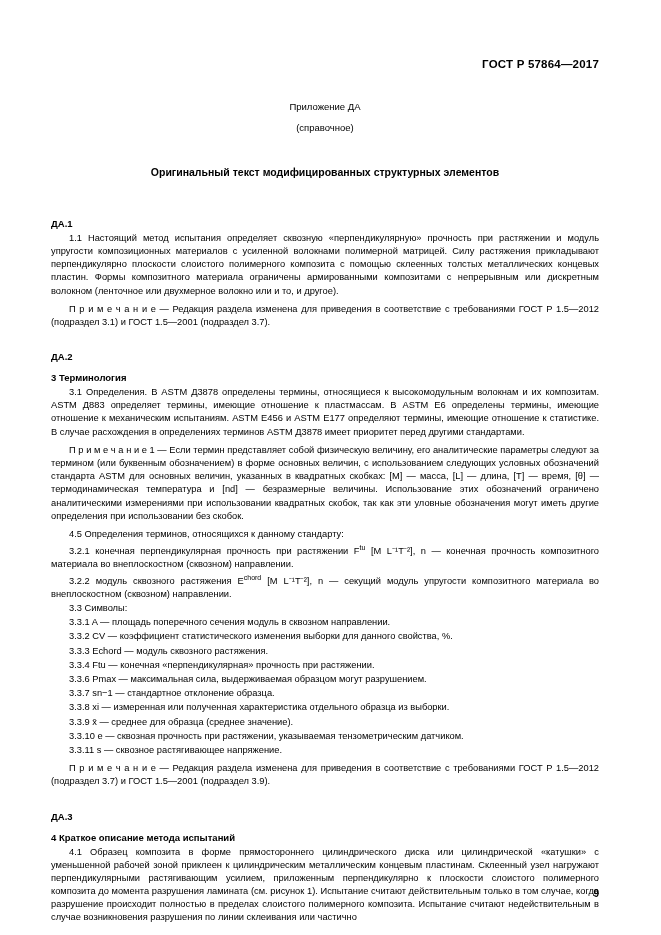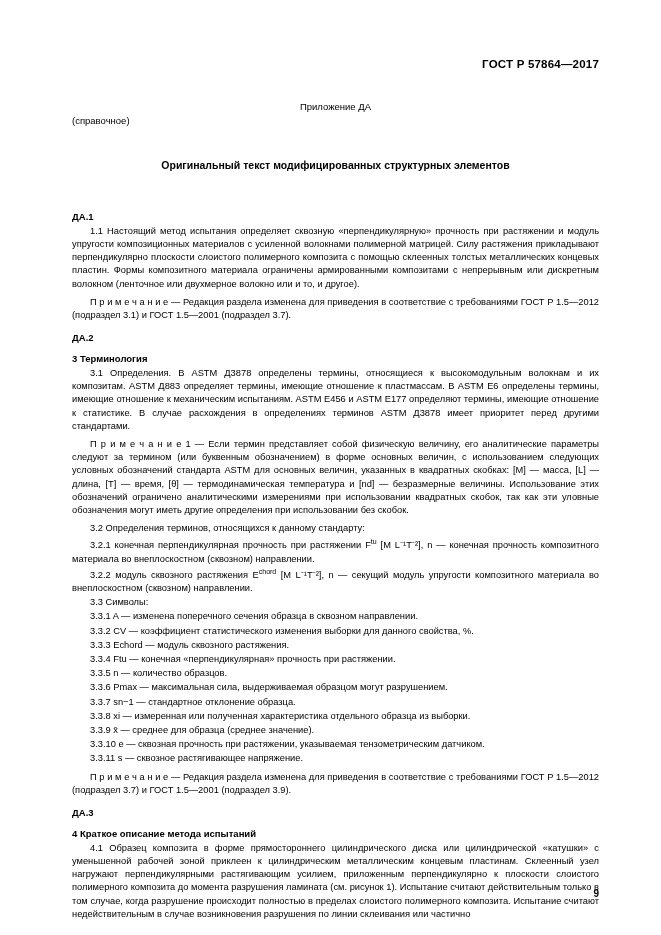--- a/index.html
+++ b/index.html
@@ -13,53 +13,53 @@
     font-family: "Liberation Sans", sans-serif;
     color: #000000;
     position: relative;
     overflow: hidden;
   }
   .page {
     position: relative;
     width: 661px;
     height: 935px;
     box-sizing: border-box;
-    padding: 58px 62px 0 72px;
+    padding: 58px 62px 0 51px;
   }
   .header {
     text-align: right;
     font-size: 11.5px;
     font-weight: bold;
     letter-spacing: 0.2px;
     margin-bottom: 30px;
   }
   .appendix-title {
     text-align: center;
     font-size: 9.5px;
     line-height: 1.45;
-    margin-bottom: 0;
+    margin-bottom: 7px;
   }
   .appendix-sub {
-    text-align: left;
+    text-align: center;
     font-size: 9.5px;
     line-height: 1.45;
     margin-bottom: 16px;
   }
   .doc-title {
     text-align: center;
     font-size: 10.5px;
     font-weight: bold;
     line-height: 1.55;
     margin-bottom: 38px;
     margin-top: 29px;
   }
   .sec-label {
     font-size: 9.5px;
     font-weight: bold;
-    margin-top: 10px;
+    margin-top: 22px;
     margin-bottom: 3px;
   }
   .sec-head {
     font-size: 9.5px;
     font-weight: bold;
     margin-top: 10px;
     margin-bottom: 3px;
   }
   p.body {
     font-size: 9.3px;
@@ -110,42 +110,41 @@
   </div>
 
   <div class="sec-label">ДА.1</div>
   <p class="body">1.1 Настоящий метод испытания определяет сквозную «перпендикулярную» прочность при растяжении и модуль упругости композиционных материалов с усиленной волокнами полимерной матрицей. Силу растяжения прикладывают перпендикулярно плоскости слоистого полимерного композита с помощью склеенных толстых металлических концевых пластин. Формы композитного материала ограничены армированными композитами с непрерывным или дискретным волокном (ленточное или двухмерное волокно или и то, и другое).</p>
   <p class="note">П р и м е ч а н и е — Редакция раздела изменена для приведения в соответствие с требованиями ГОСТ Р 1.5—2012 (подраздел 3.1) и ГОСТ 1.5—2001 (подраздел 3.7).</p>
 
   <div class="sec-label">ДА.2</div>
   <div class="sec-head">3 Терминология</div>
   <p class="body">3.1 Определения. В ASTM Д3878 определены термины, относящиеся к высокомодульным волокнам и их композитам. ASTM Д883 определяет термины, имеющие отношение к пластмассам. В ASTM Е6 определены термины, имеющие отношение к механическим испытаниям. ASTM Е456 и ASTM Е177 определяют термины, имеющие отношение к статистике. В случае расхождения в определениях терминов ASTM Д3878 имеет приоритет перед другими стандартами.</p>
   <p class="note">П р и м е ч а н и е  1 — Если термин представляет собой физическую величину, его аналитические параметры следуют за термином (или буквенным обозначением) в форме основных величин, с использованием следующих условных обозначений стандарта ASTM для основных величин, указанных в квадратных скобках: [M] — масса, [L] — длина, [Т] — время, [θ] — термодинамическая температура и [nd] — безразмерные величины. Использование этих обозначений ограничено аналитическими измерениями при использовании квадратных скобок, так как эти уловные обозначения могут иметь другие определения при использовании без скобок.</p>
-  <p class="body">3.2 Определения терминов, относящихся к данному стандарту:</p>
+  <p class="body">4.5 Определения терминов, относящихся к данному стандарту:</p>
 
   <p class="item">
     <span>3.2.1</span>
     <b class="inline">конечная перпендикулярная прочность при растяжении</b>
     <b class="inline"><span>F</span><sup>tu</sup></b>
     <b class="inline">[M L⁻¹T⁻²]</b><span>, n — конечная прочность композитного материала во внеплоскостном (сквозном) направлении.</span>
   </p>
 
   <p class="item">
     <span>3.2.2</span>
     <b class="inline">модуль сквозного растяжения</b>
     <b class="inline"><span>E</span><sup>chord</sup></b>
     <b class="inline">[M L⁻¹T⁻²]</b><span>, n — секущий модуль упругости композитного материала во внеплоскостном (сквозном) направлении.</span>
   </p>
 
   <p class="item">3.3 Символы:</p>
-  <p class="item">3.3.1 A — изменена поперечного сечения образца в сквозном направлении.</p>
+  <p class="item">3.3.1 A — площадь поперечного сечения модуль в сквозном направлении.</p>
   <p class="item">3.3.2 CV — коэффициент статистического изменения выборки для данного свойства, %.</p>
   <p class="item">3.3.3 Echord — модуль сквозного растяжения.</p>
   <p class="item">3.3.4 Ftu — конечная «перпендикулярная» прочность при растяжении.</p>
-  <p class="item">3.3.5 n — количество образцов.</p>
   <p class="item">3.3.6 Pmax — максимальная сила, выдерживаемая образцом могут разрушением.</p>
   <p class="item">3.3.7 sn−1 — стандартное отклонение образца.</p>
   <p class="item">3.3.8 xi — измеренная или полученная характеристика отдельного образца из выборки.</p>
   <p class="item">3.3.9 x̄ — среднее для образца (среднее значение).</p>
   <p class="item">3.3.10 e — сквозная прочность при растяжении, указываемая тензометрическим датчиком.</p>
   <p class="item">3.3.11 s — сквозное растягивающее напряжение.</p>
 
   <p class="note">П р и м е ч а н и е — Редакция раздела изменена для приведения в соответствие с требованиями ГОСТ Р 1.5—2012 (подраздел 3.7) и ГОСТ 1.5—2001 (подраздел 3.9).</p>
 
   <div class="sec-label">ДА.3</div>

